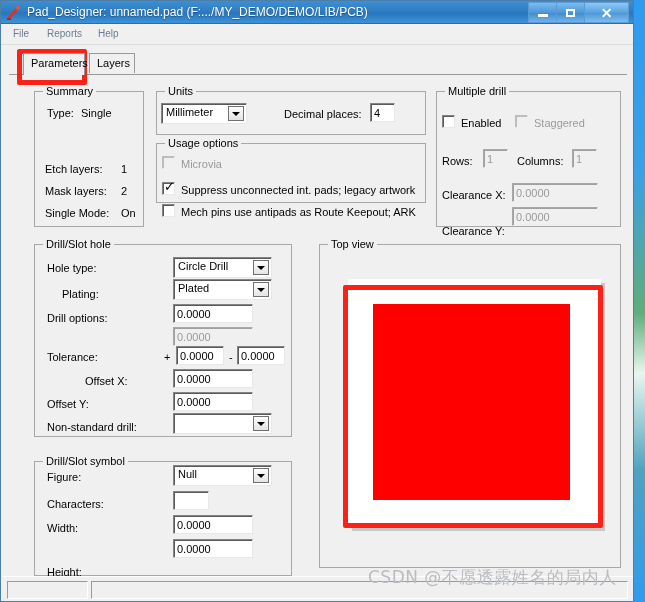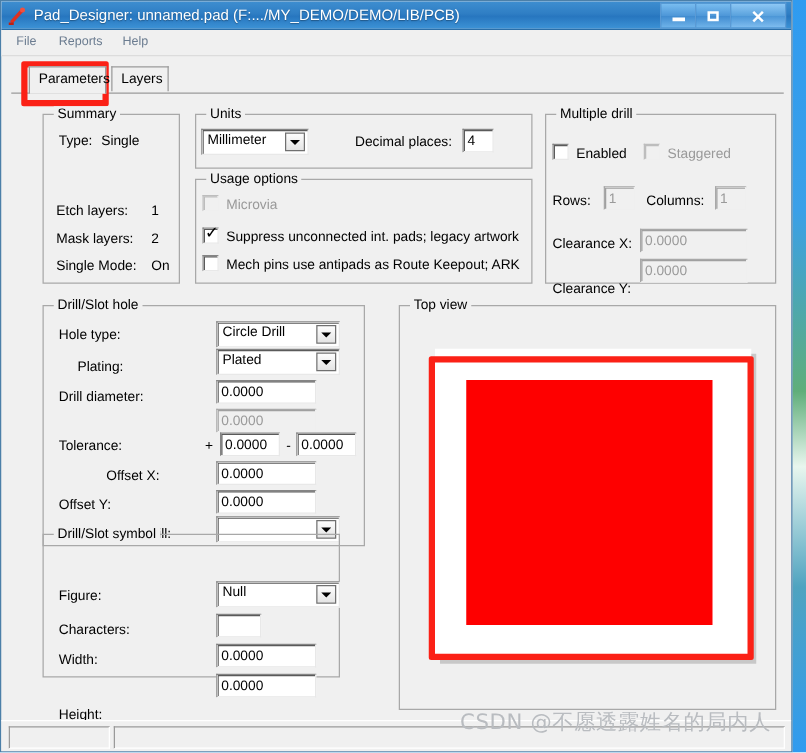--- a/index.html
+++ b/index.html
@@ -345,21 +345,21 @@
     </div>
     <div class="combo" style="left:160px; top:102px; width:86px;">
       <div class="cval">Millimeter</div>
       <div class="cbtn">
         <span class="arrow-dn"></span>
       </div>
     </div>
     <div class="lbl" style="left:283px; top:107px;">Decimal places:</div>
     <div class="tf" style="left:369px; top:102px; width:25px;">4</div>
 
-    <div class="group" style="left:155px; top:142px; width:270px; height:84px;">
+    <div class="group" style="left:155px; top:142px; width:270px; height:60px;">
       <div class="legend">Usage options</div>
     </div>
     <div class="cb disabled" style="left:161px; top:155px;"></div>
     <div class="lbl dim" style="left:180px; top:157px;">Microvia</div>
 
     <div class="cb" style="left:161px; top:181px;">
       <span class="tick">✓</span>
     </div>
     <div class="lbl" style="left:180px; top:183px;">Suppress unconnected int. pads; legacy artwork</div>
 
@@ -400,21 +400,21 @@
     </div>
 
     <div class="lbl" style="left:46px; top:287px;padding-left:15px;">Plating:</div>
     <div class="combo" style="left:172px; top:278px; width:99px;">
       <div class="cval">Plated</div>
       <div class="cbtn">
         <span class="arrow-dn"></span>
       </div>
     </div>
 
-    <div class="lbl" style="left:46px; top:311px;">Drill diameter:</div>
+    <div class="lbl" style="left:46px; top:311px;">Drill options:</div>
     <div class="tf" style="left:172px; top:303px; width:80px;">0.0000</div>
     <div class="tf disabled" style="left:172px; top:326px; width:80px;">0.0000</div>
 
     <div class="lbl" style="left:46px; top:350px;">Tolerance:</div>
     <div class="lbl" style="left:163px; top:350px;">+</div>
     <div class="tf" style="left:175px; top:345px; width:48px;">0.0000</div>
     <div class="lbl" style="left:228px; top:350px;">-</div>
     <div class="tf" style="left:236px; top:345px; width:48px;">0.0000</div>
 
     <div class="lbl" style="left:46px; top:374px;margin-left:38px;">Offset X:</div>
@@ -424,21 +424,21 @@
     <div class="tf" style="left:172px; top:391px; width:80px;">0.0000</div>
 
     <div class="lbl" style="left:46px; top:420px;">Non-standard drill:</div>
     <div class="combo" style="left:172px; top:412px; width:99px;">
       <div class="cval"></div>
       <div class="cbtn">
         <span class="arrow-dn"></span>
       </div>
     </div>
 
-    <div class="group" style="left:33px; top:426px; width:238px; height:115px;text-decoration:underline;">
+    <div class="group" style="left:33px; top:460px; width:258px; height:115px;text-decoration:underline;">
       <div class="legend">Drill/Slot symbol</div>
     </div>
 
     <div class="lbl" style="left:46px; top:470px;">Figure:</div>
     <div class="combo" style="left:172px; top:464px; width:99px;">
       <div class="cval">Null</div>
       <div class="cbtn">
         <span class="arrow-dn"></span>
       </div>
     </div>

